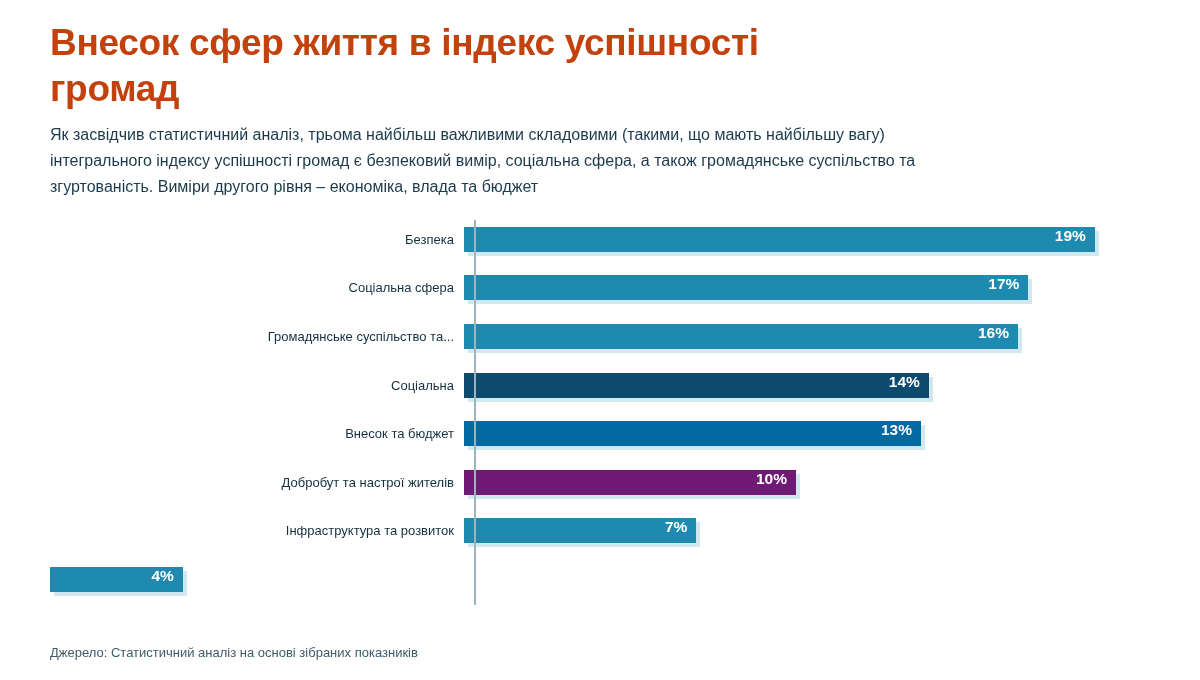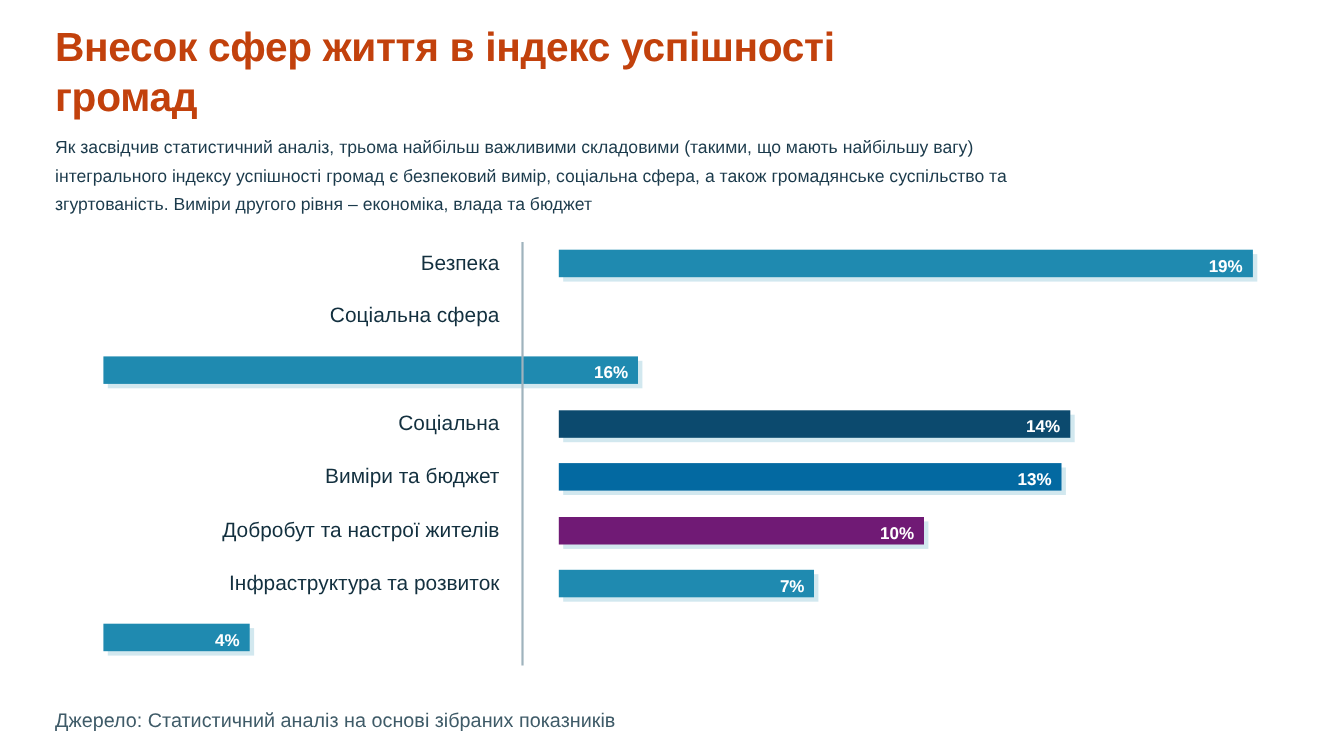--- a/index.html
+++ b/index.html
@@ -68,41 +68,40 @@
     position: relative;
     height: 48.6px;
     display: flex;
     align-items: center;
   }
   .row-label {
     width: 414px;
     text-align: right;
     padding-right: 10px;
     box-sizing: border-box;
-    font-size: 19px;
+    font-size: 13px;
     line-height: 1.32;
     color: #13303f;
   }
   .bar-wrap {
     position: relative;
     flex: 1;
     height: 100%;
     display: flex;
     align-items: center;
   }
   .bar {
     position: relative;
     height: 25px;
     background: #1f8ab0;
     border-radius: 0;
     display: flex;
-    align-items: flex-end;
+    align-items: flex-start;
     justify-content: flex-end;
     box-sizing: border-box;
-    margin-left: 44px;
   }
   .bar .shadow {
     position: absolute;
     left: 4px;
     top: 4px;
     width: 100%;
     height: 100%;
     background: rgba(31,138,176,0.20);
     z-index: -1;
   }
@@ -110,21 +109,21 @@
     font-size: 15.5px;
     font-weight: bold;
     color: #ffffff;
     padding-right: 9px;
     white-space: nowrap;
   }
   .source {
     position: absolute;
     left: 50px;
     top: 645px;
-    font-size: 18px;
+    font-size: 13px;
     color: #3f5b68;
   }
   .logo {
     position: absolute;
     right: 38px;
     top: 552px;
     display: flex;
     align-items: center;
     gap: 12px;
   }
@@ -156,40 +155,47 @@
           <div class="row-label">Безпека</div>
           <div class="bar-wrap">
             <div class="bar" style="width: 630.8px; background: rgb(31, 138, 176);">
               <span class="shadow"></span>
               <span class="bar-value">19%</span>
             </div>
           </div>
         </div>
         <div class="row">
           <div class="row-label">Соціальна сфера</div>
-        </div>
-        <div class="row">
-          <div class="bar-wrap">
-            <div class="bar" style="width: 486px; background: rgb(31, 138, 176);">
+          <div class="bar-wrap">
+            <div class="bar" style="width: 564.4px; background: rgb(31, 138, 176);">
+              <span class="shadow"></span>
+              <span class="bar-value">17%</span>
+            </div>
+          </div>
+        </div>
+        <div class="row">
+          <div class="row-label">Громадянське суспільство та...</div>
+          <div class="bar-wrap">
+            <div class="bar" style="width: 554px; background: rgb(31, 138, 176);">
               <span class="shadow"></span>
               <span class="bar-value">16%</span>
             </div>
           </div>
         </div>
         <div class="row">
           <div class="row-label">Соціальна</div>
           <div class="bar-wrap">
             <div class="bar" style="width: 464.8px; background: #0c4a6e;">
               <span class="shadow"></span>
               <span class="bar-value">14%</span>
             </div>
           </div>
         </div>
         <div class="row">
-          <div class="row-label">Виміри та бюджет</div>
+          <div class="row-label">Внесок та бюджет</div>
           <div class="bar-wrap">
             <div class="bar" style="width: 457px; background: #0369a1;">
               <span class="shadow"></span>
               <span class="bar-value">13%</span>
             </div>
           </div>
         </div>
         <div class="row">
           <div class="row-label">Добробут та настрої жителів</div>
           <div class="bar-wrap">

